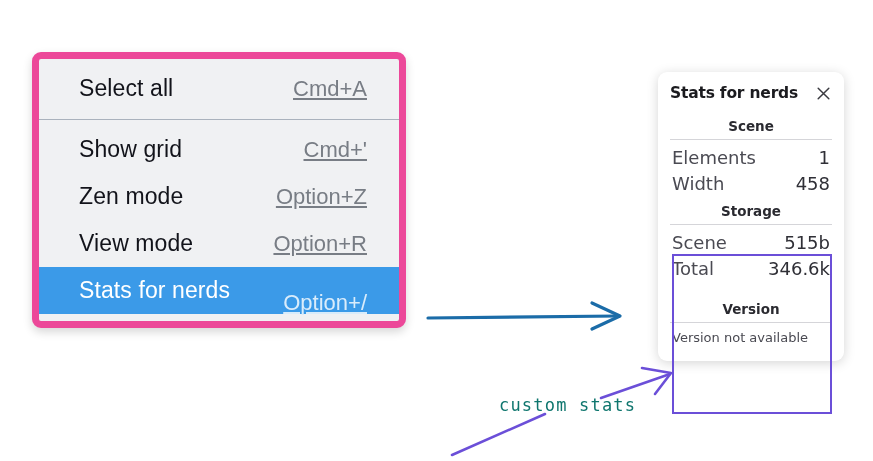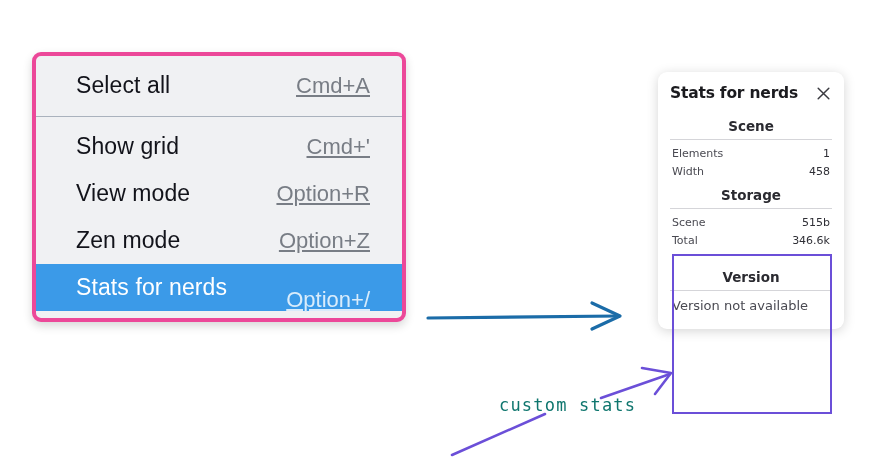--- a/index.html
+++ b/index.html
@@ -15,21 +15,21 @@
     overflow: hidden;
   }
 
   
   #context-menu {
     position: absolute;
     left: 32px;
     top: 52px;
     width: 374px;
     background: #f0f1f3;
-    border: 4px solid #ec4899;
+    border: 7px solid #ec4899;
     border-radius: 9px;
     box-shadow: 0 4px 10px rgba(0,0,0,0.16);
     overflow: hidden;
     box-sizing: border-box;
   }
   .menu-group {
     padding: 6px 0 7px 0;
   }
   .menu-divider {
     height: 1px;
@@ -108,21 +108,21 @@
   }
   .section-rule {
     height: 1px;
     background: #d5d5d9;
     margin: 1px 0 4px 0;
   }
   .stat-row {
     display: flex;
     align-items: baseline;
     justify-content: space-between;
-    font-size: 11px;
+    font-size: 18px;
     color: #4a4a52;
     padding: 2.5px 2px;
   }
   .stat-row .val {
     color: #2f2f36;
   }
   .single-line {
     font-size: 13px;
     color: #4a4a52;
     padding: 3px 2px;
@@ -173,26 +173,26 @@
   </div>
 
   <div class="menu-divider"></div>
 
   <div class="menu-group">
     <div class="menu-item">
       <span class="label">Show grid</span>
       <span class="shortcut">Cmd+'</span>
     </div>
     <div class="menu-item">
+      <span class="label">Zen mode</span>
+      <span class="shortcut">Option+Z</span>
+    </div>
+    <div class="menu-item">
       <span class="label">View mode</span>
       <span class="shortcut">Option+R</span>
-    </div>
-    <div class="menu-item">
-      <span class="label">Zen mode</span>
-      <span class="shortcut">Option+Z</span>
     </div>
     <div class="menu-item selected">
       <span class="label">Stats for nerds</span>
       <span class="shortcut">Option+/</span>
     </div>
   </div>
 
 </div>
 
 <div id="stats-panel">

